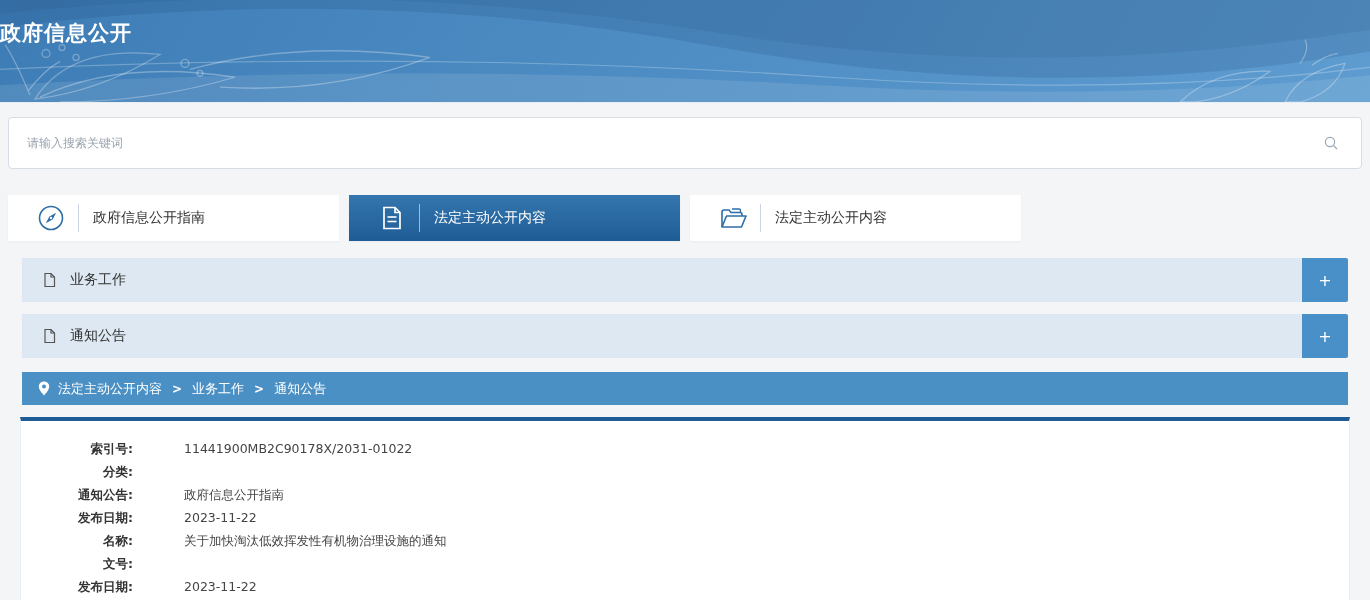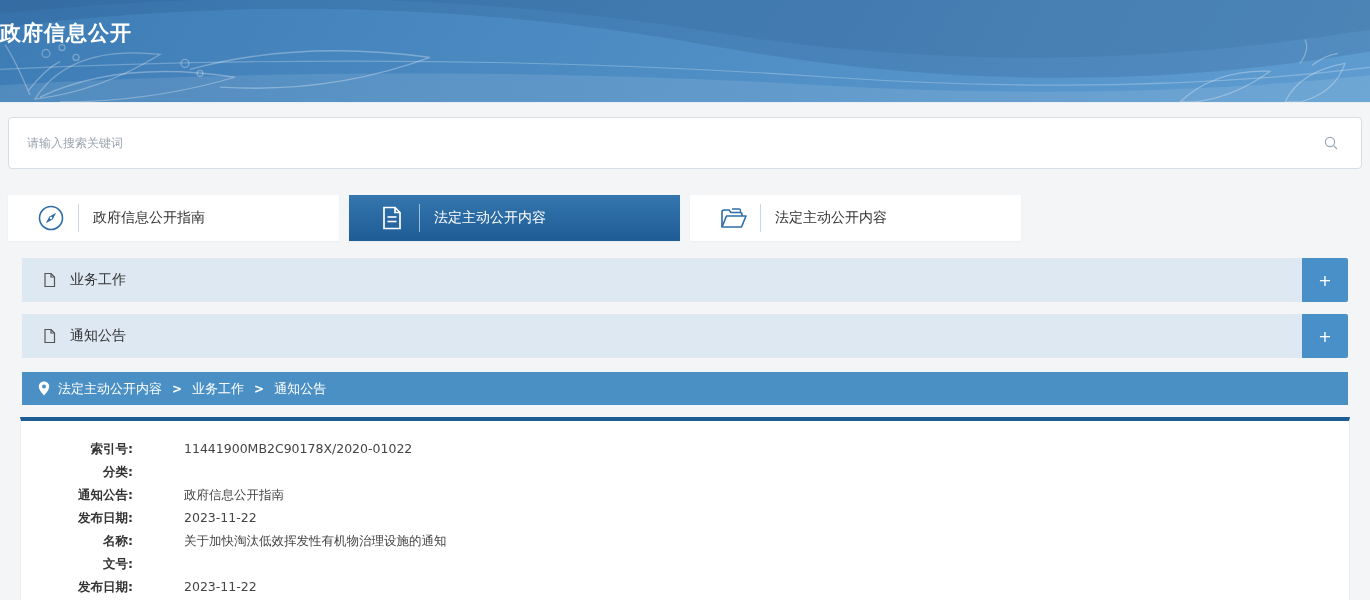--- a/index.html
+++ b/index.html
@@ -153,21 +153,21 @@
   <a>法定主动公开内容</a>
   <span class="sep">&gt;</span>
   <a>业务工作</a>
   <span class="sep">&gt;</span>
   <a>通知公告</a>
 </div>
 
 <section class="panel">
   <div class="field-row">
     <span class="field-label">索引号:</span>
-    <span class="field-value">11441900MB2C90178X/2020-01022</span>
+    <span class="field-value">11441900MB2C90178X/2031-01022</span>
   </div>
   <div class="field-row">
     <span class="field-label">分类:</span>
     <span class="field-value"></span>
   </div>
   <div class="field-row">
     <span class="field-label">通知公告:</span>
     <span class="field-value">政府信息公开指南</span>
   </div>
   <div class="field-row">

